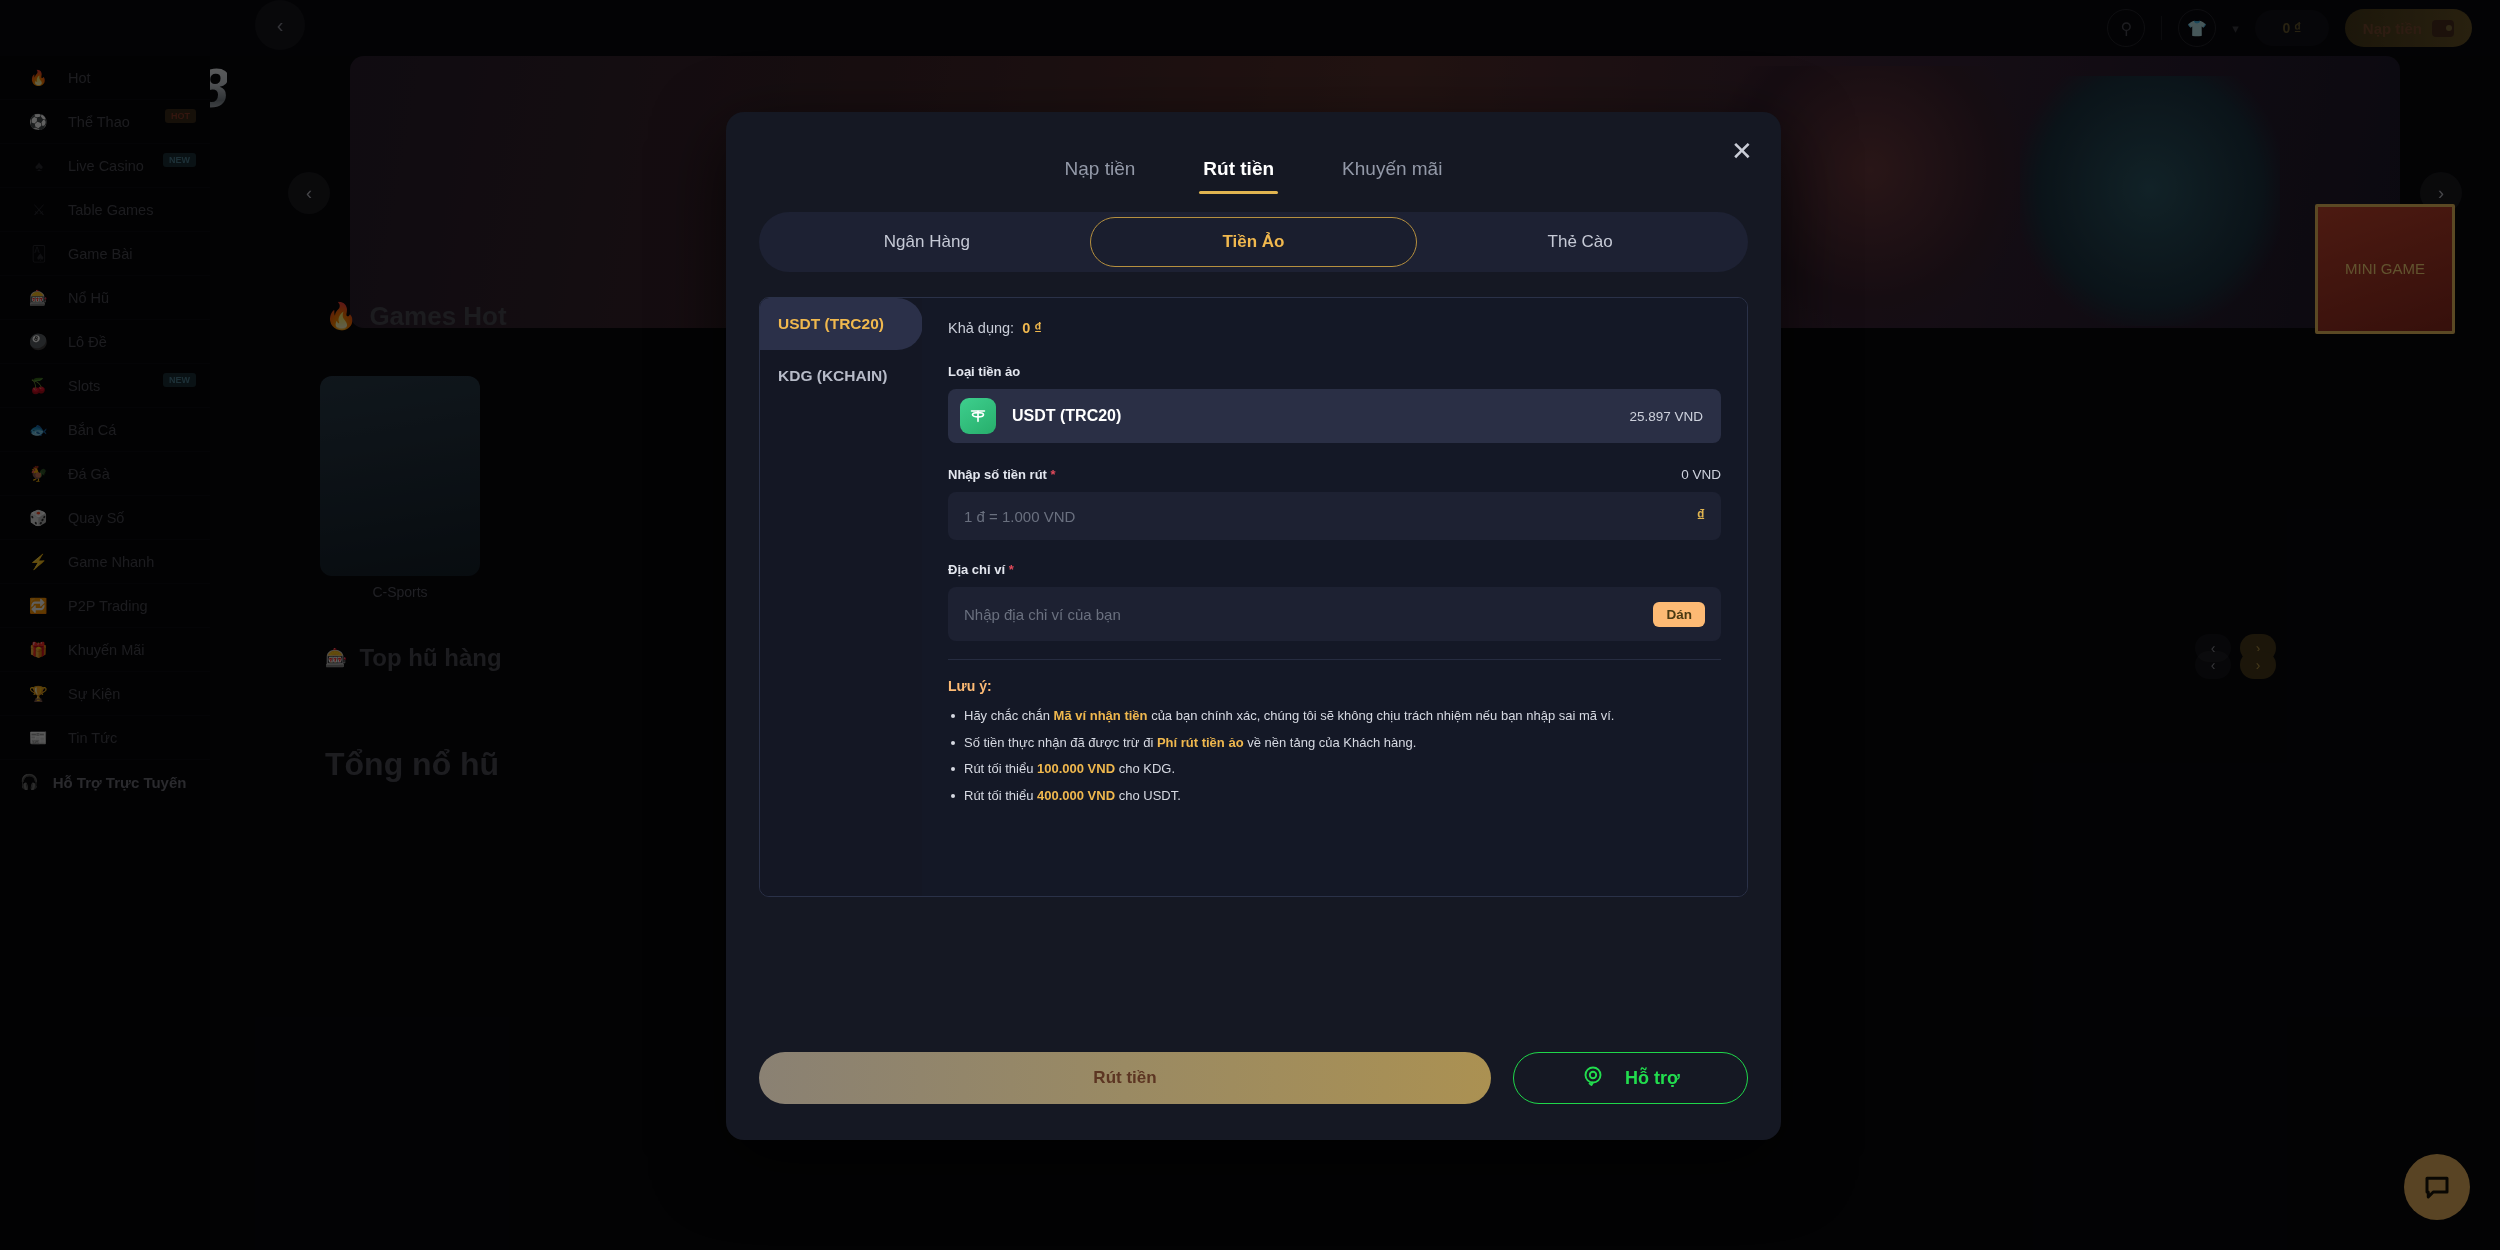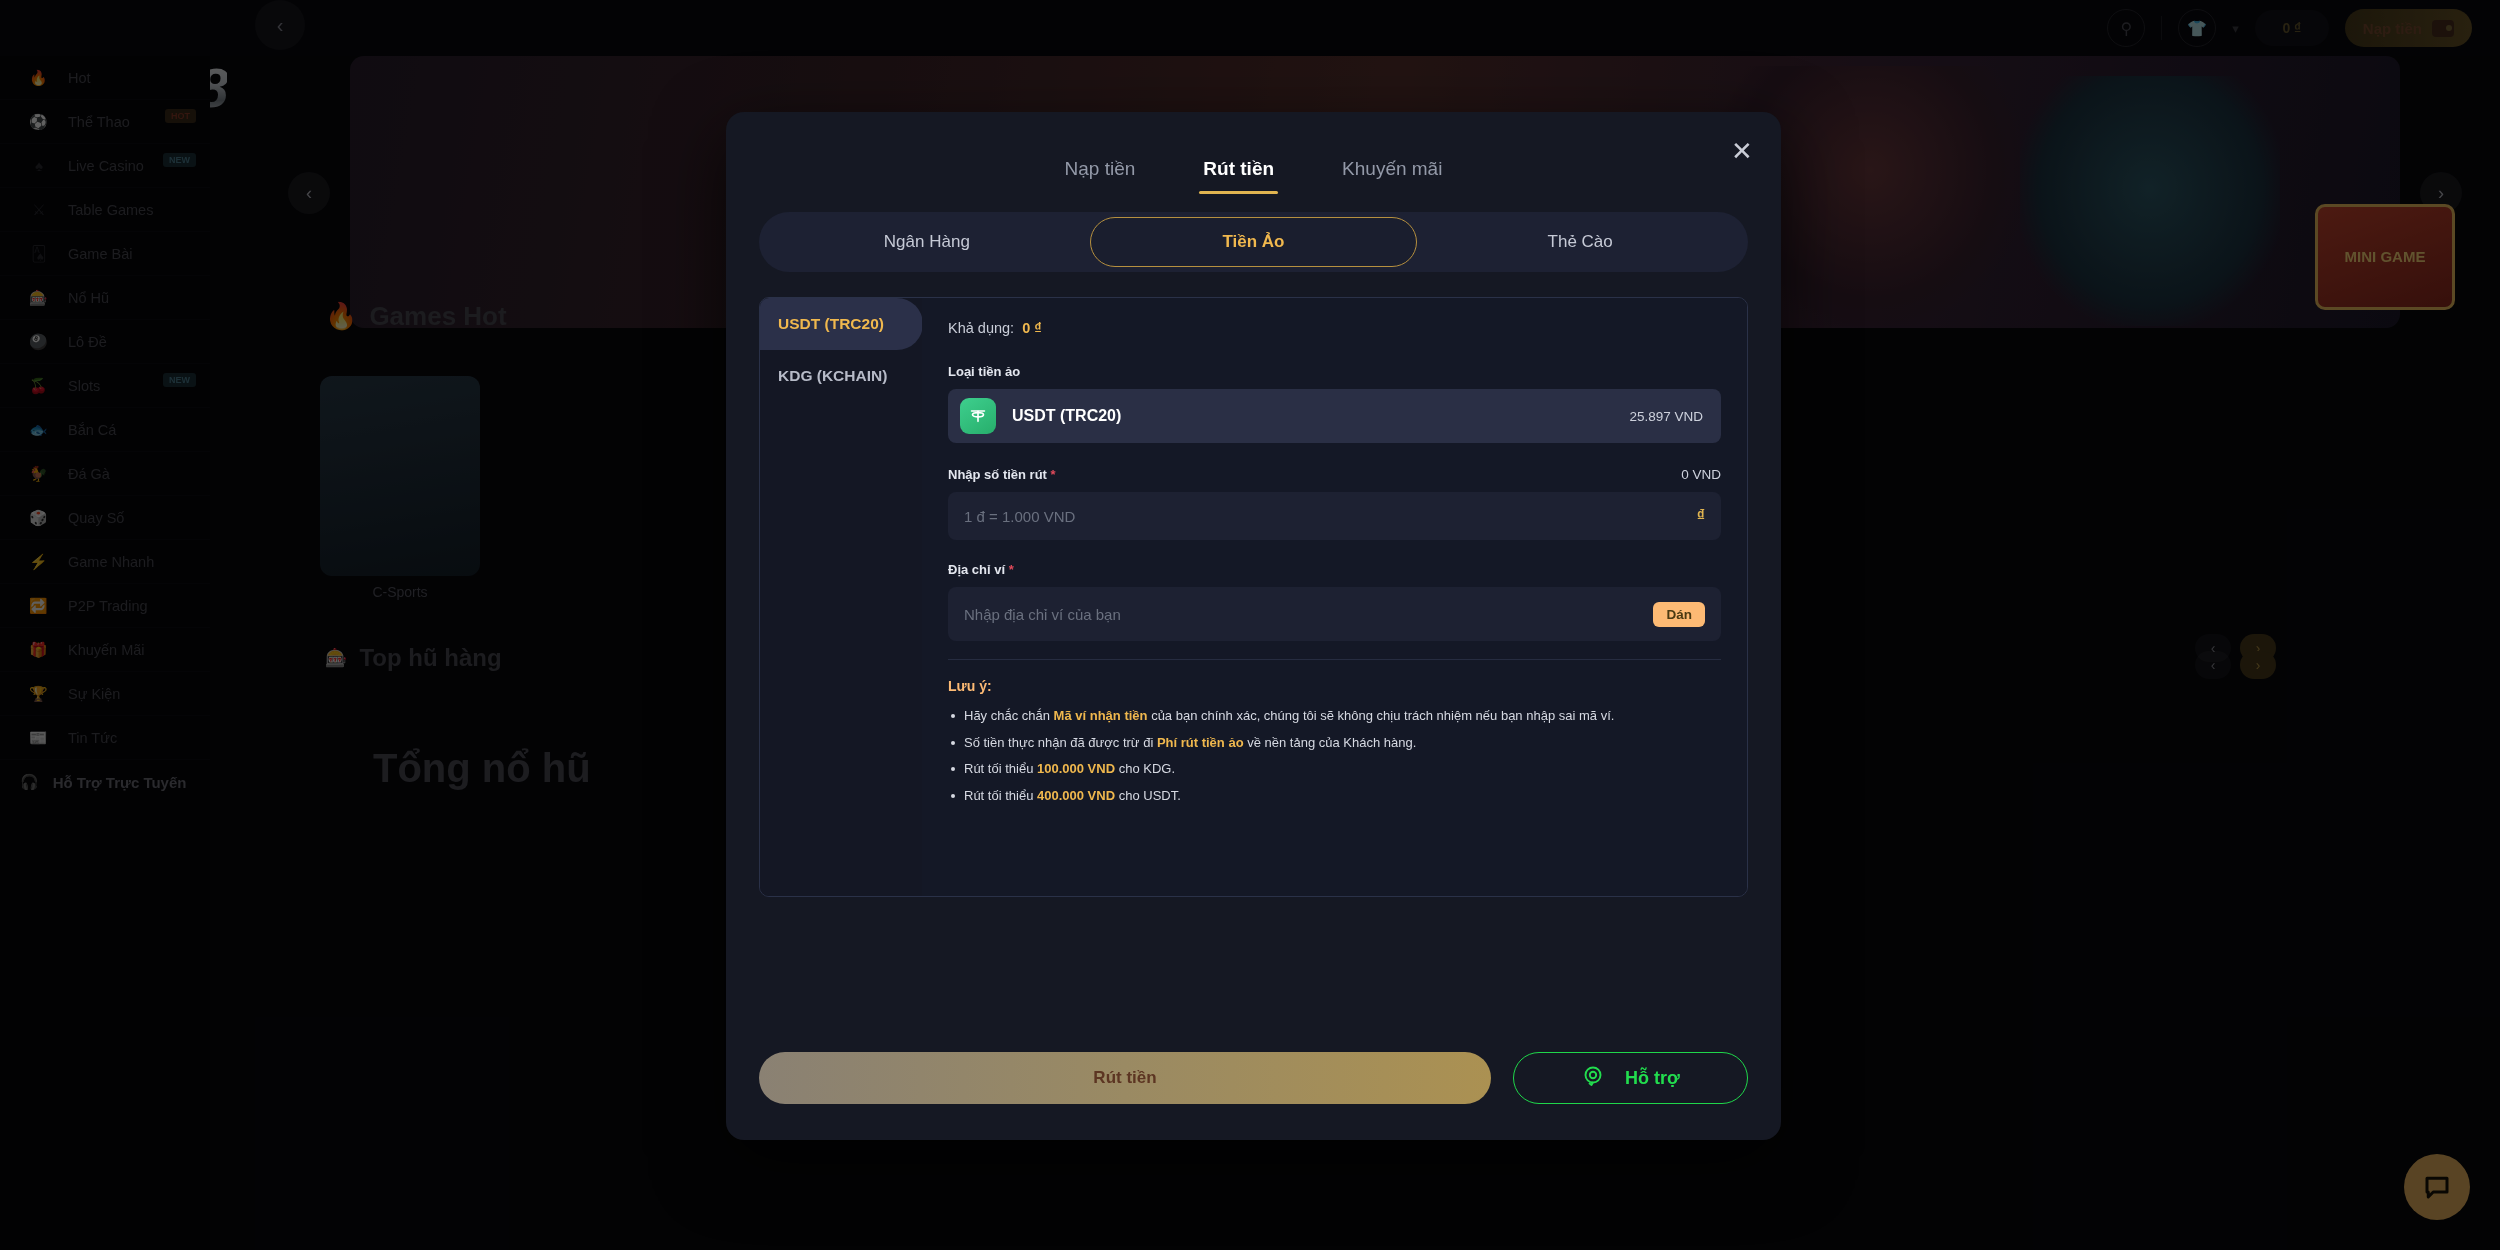--- a/index.html
+++ b/index.html
@@ -121,46 +121,46 @@
   .banner-th {
     position:absolute; left: 1245px; top: 60px;
     font-size: 64px; font-weight: bold; color: #3a2a22; letter-spacing: 2px;
   }
   .car-arrow {
     position:absolute; width:42px;height:42px;border-radius:50%;
     background: rgba(255,255,255,0.08); display:flex;align-items:center;justify-content:center;
     color:#b9b9c2; font-size:18px;
   }
   .mini-game {
-    position:absolute; right: 45px; top: 148px; width: 140px; height: 106px;
-    border-radius: 10px;
+    position:absolute; right: 45px; top: 148px; width: 140px; height: 130px;
+    border-radius: 2px;
     background: linear-gradient(160deg,#c8452e,#8e2a1e);
     display:flex;align-items:center;justify-content:center;
-    color:#ffd97a; font-weight:bold; font-size:15px; text-align:center; line-height:1.15;
+    color:#ffd97a; font-weight:normal; font-size:15px; text-align:center; line-height:1.15;
     border: 3px solid #f0c060;
   }
 
   .section-hd {
     position:absolute; display:flex; align-items:center; gap:12px;
     color:#4a4a52; font-size:26px; font-weight:bold;
   }
   .tile {
     position:absolute; width: 160px; height: 200px;
     border-radius: 12px; overflow:hidden;
   }
   .tile-cap {
     position:absolute; width:160px; text-align:center;
     color:#555560; font-size:14px;
   }
   .sect-arrow {
     position:absolute; width:36px;height:28px;border-radius:14px;
     display:flex;align-items:center;justify-content:center;font-size:14px;
   }
   .big-title {
-    position:absolute; color:#4c4c56; font-size:40px; font-weight:bold;margin-left:48px;
+    position:absolute; color:#4c4c56; font-size:32px; font-weight:bold;
   }
   .chat-bubble {
     position:absolute; right: 30px; bottom: 30px;
     width: 66px; height: 66px; border-radius: 50%;
     background:#e9b45f; display:flex;align-items:center;justify-content:center;
     z-index: 40;
   }
 
   
   #modal {

